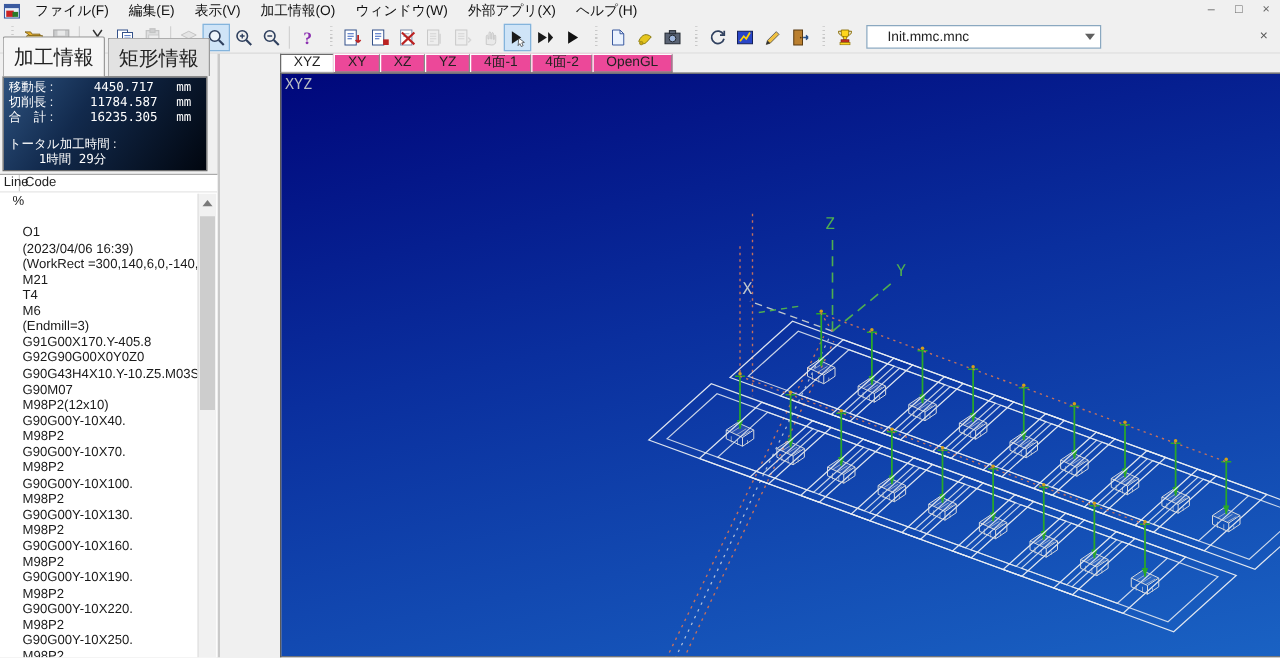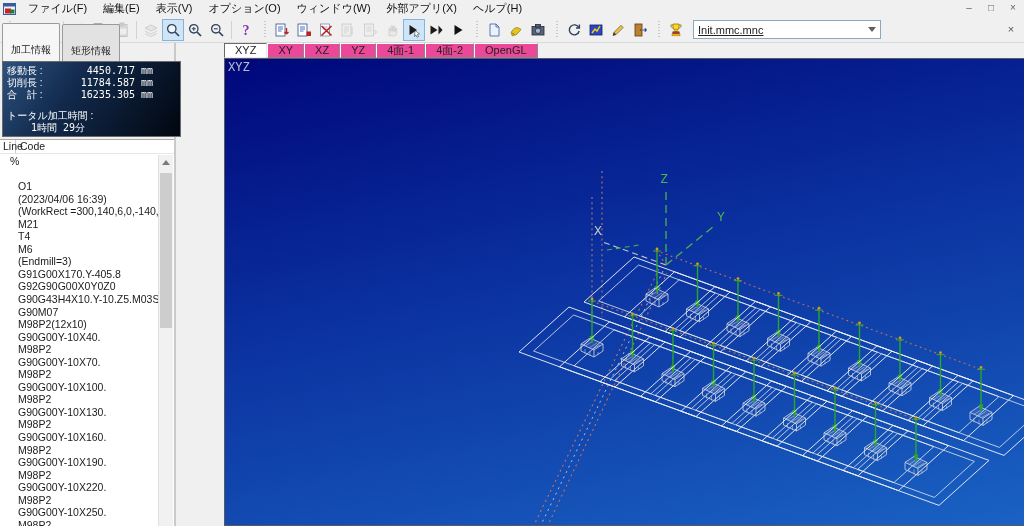--- a/index.html
+++ b/index.html
@@ -16,34 +16,34 @@
   
   .toolbar { position:absolute; left:0; top:17px; width:1024px; height:26px; background:#f0f0f0; border-bottom:1px solid #d9d9d9; display:flex; align-items:center; padding-left:2px; }
   .tb-group { display:flex; align-items:center; height:24px; }
   .tb-handle { width:5px; height:18px; margin:0 3px 0 6px; background:repeating-linear-gradient(180deg,#c9c9c9 0 1px, transparent 1px 3px); background-size:2px 100%; background-repeat:repeat-y; background-position:1px 0; }
   .tb-btn { width:22px; height:22px; border:1px solid transparent; background:transparent; display:flex; align-items:center; justify-content:center; padding:0; }
   .tb-btn svg { width:16px; height:16px; display:block; }
   .tb-btn.active { background:#cfe4f7; border-color:#84b4dc; }
   .tb-btn.disabled { opacity:.45; filter:grayscale(85%); }
   .tb-sep { width:1px; height:18px; background:#d2d2d2; margin:0 3px; }
   .combo { margin-left:6px; width:188px; height:19px; background:#fff; border:1px solid #8aa8c0; display:flex; align-items:center; font-size:11px; color:#222; position:relative; }
-  .combo-text { padding-left:4px; flex:1;text-decoration:underline; }
+  .combo-text { padding-left:16px; flex:1; }
   .combo-arrow { width:17px; height:17px; display:flex; align-items:center; justify-content:center; }
   .combo-arrow i { width:0; height:0; border-left:4px solid transparent; border-right:4px solid transparent; border-top:5px solid #606060; }
   .tb-close { margin-left:auto; margin-right:4px; width:18px; height:18px; color:#555; font-size:11px; text-align:center; line-height:17px; }
 
   
   .left-panel { position:absolute; left:0; top:43px; width:176px; height:483px; background:#f0f0f0; border-right:2px solid #c9c9c9; }
   .ltabs { position:absolute; left:0; top:0; height:18px; display:flex; align-items:flex-end; }
-  .ltab { font-size:10px; padding:19px 8px 3px 8px; border:1px solid #9a9a9a; border-bottom:none; background:#e2e2e2; color:#222; margin-left:2px; border-radius:2px 2px 0 0; }
+  .ltab { font-size:16px; padding:6px 8px 3px 8px; border:1px solid #9a9a9a; border-bottom:none; background:#e2e2e2; color:#222; margin-left:2px; border-radius:2px 2px 0 0; }
   .ltab.active { background:#f6f6f6; padding-bottom:4px; position:relative; z-index:2; }
-  .info-box { position:absolute; left:2px; top:18px; width:179px; height:76px; border:1px solid #6a6a6a; background:linear-gradient(125deg,#2d527f 0%, #122a4d 38%, #01060f 100%); color:#fff; font-family:"DejaVu Sans Mono",monospace; font-size:10px; padding:3px 4px; }
+  .info-box { position:absolute; left:2px; top:18px; width:164px; height:76px; border:1px solid #6a6a6a; background:linear-gradient(125deg,#2d527f 0%, #122a4d 38%, #01060f 100%); color:#fff; font-family:"DejaVu Sans Mono",monospace; font-size:10px; padding:3px 4px; }
   .irow { display:flex; line-height:12px; }
   .ilabel { width:56px; font-family:"Liberation Sans",sans-serif; }
-  .ivalue { width:72px; text-align:right; }
+  .ivalue { width:72px; text-align:center; }
   .iunit { padding-left:6px; }
   .itime-label { margin-top:9px; line-height:12px; font-family:"Liberation Sans",sans-serif; }
   .itime-value { padding-left:24px; line-height:12px; }
 
   
   .code-pane { position:absolute; left:0; top:96px; width:174px; height:387px; background:#fff; border-top:1px solid #aaa; overflow:hidden; }
   .code-head { display:flex; height:14px; font-size:10.5px; color:#222; border-bottom:1px solid #e6e6e6; }
   .ch-line { width:16px; padding-left:3px; border-right:1px solid #cfcfcf; }
   .ch-code { padding-left:4px; }
   .code-rows { position:absolute; left:0; top:15px; right:16px; bottom:0; overflow:hidden; }
@@ -74,21 +74,21 @@
     <svg class="appicon" viewBox="0 0 13 12">
       <rect x="0.5" y="0.5" width="12" height="11" fill="#e8f0fa" stroke="#3a5aa0"></rect>
       <rect x="0.5" y="0.5" width="12" height="3" fill="#3a5aa0"></rect>
       <rect x="2" y="5.5" width="6" height="5" fill="#cc2222"></rect>
       <rect x="7" y="6.5" width="4.5" height="4" fill="#2a7a2a"></rect>
     </svg>
     <div id="menu-items" style="display:flex">
         <div class="menu-item">ファイル(F)</div>
         <div class="menu-item">編集(E)</div>
         <div class="menu-item">表示(V)</div>
-        <div class="menu-item">オプション(O)</div>
+        <div class="menu-item">加工情報(O)</div>
         <div class="menu-item">ウィンドウ(W)</div>
         <div class="menu-item">外部アプリ(X)</div>
         <div class="menu-item">ヘルプ(H)</div>
       </div>
     <div class="win-controls" id="win-controls">
         <div class="win-btn">–</div>
         <div class="win-btn">□</div>
         <div class="win-btn">×</div>
       </div>
   </div>

